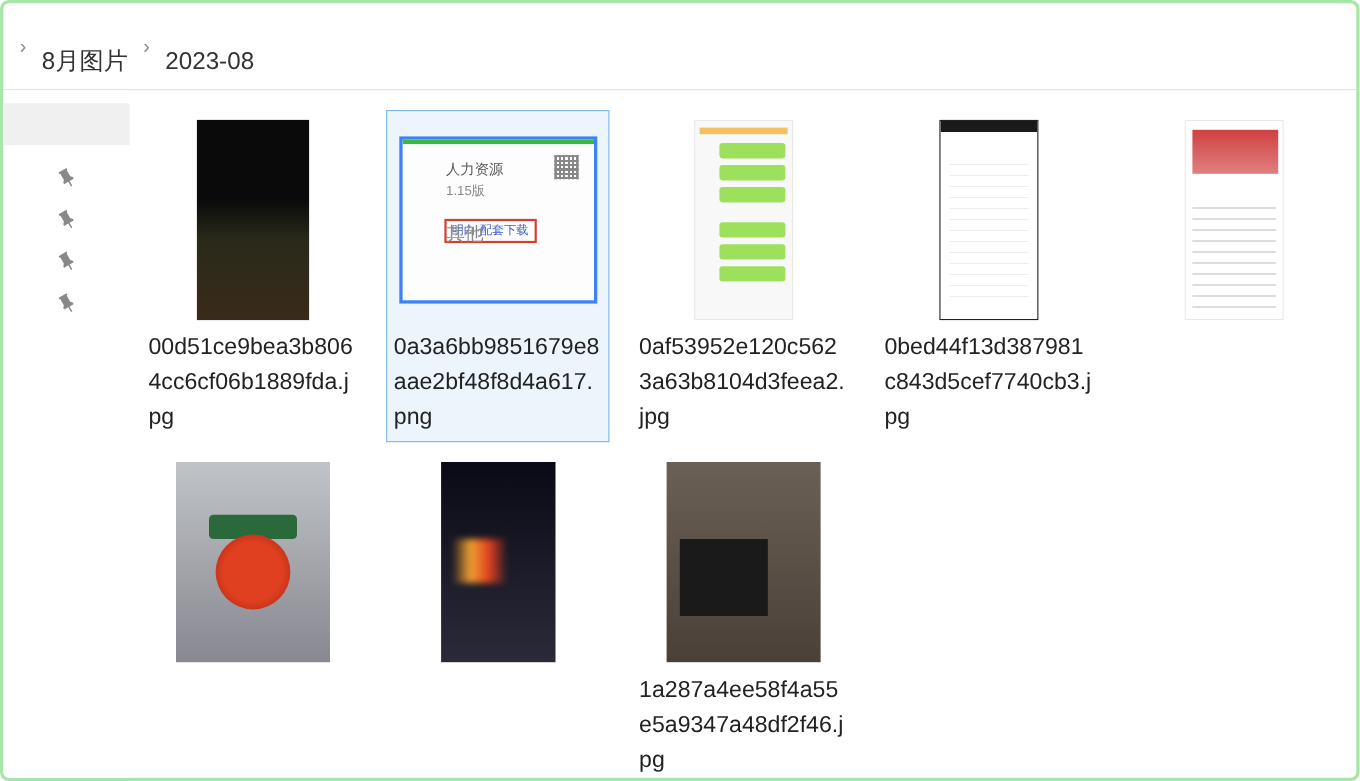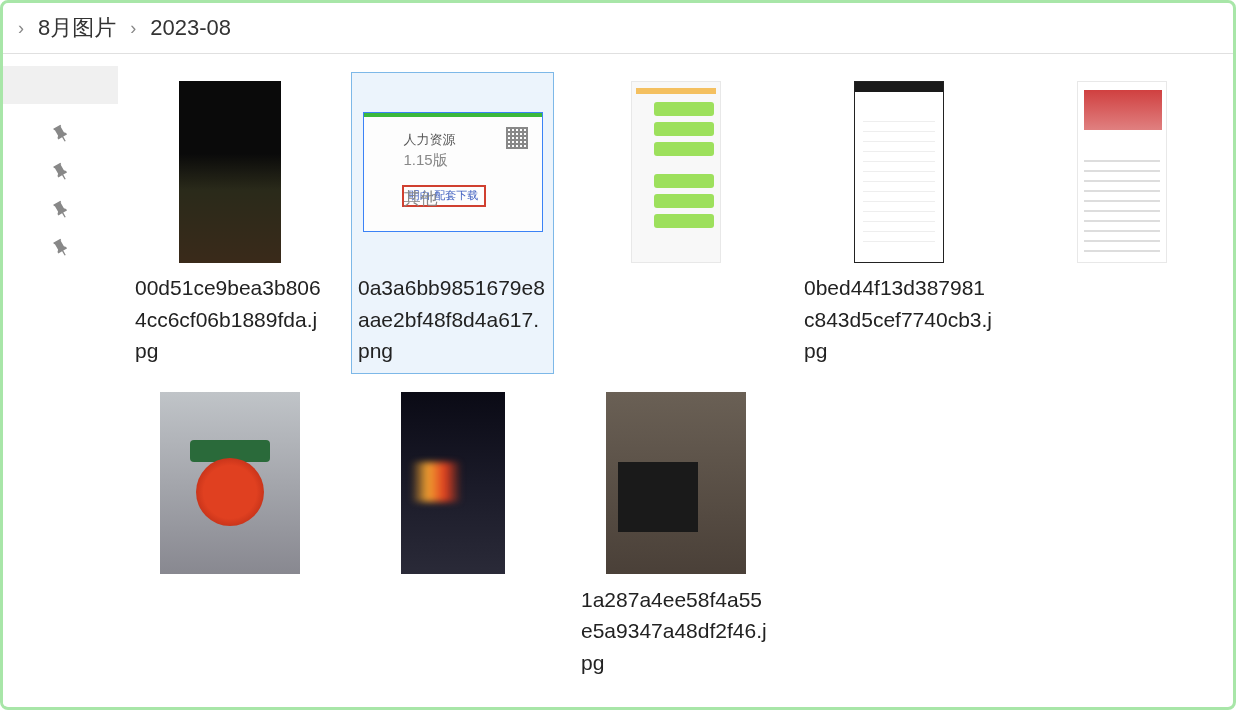--- a/index.html
+++ b/index.html
@@ -23,20 +23,21 @@
       gap: 14px;
       font-size: 22px;
       color: #333;
     }
     .breadcrumb-chevron {
       color: #888;
       font-size: 18px;
     }
     .breadcrumb-item {
       cursor: pointer;
+      margin-top: 28px;
     }
     .divider {
       height: 1px;
       background: #e0e0e0;
       margin: 0;
     }
     .main-container {
       display: flex;
       height: calc(100% - 52px);
     }
@@ -101,24 +102,24 @@
       color: #222;
       line-height: 1.5;
       word-break: break-all;
       max-width: 190px;
     }
     
     .t1 { width: 102px; height: 182px; background: linear-gradient(180deg, #0a0a0a 40%, #2a2a1a 60%, #3a2a1a 100%); }
     .t2 { width: 182px; height: 182px; background: linear-gradient(180deg, #5a9acb 0%, #7ab85a 30%, #4a8a3a 100%); position: relative; }
     .t2::after { content:''; position:absolute; left:85px; top:90px; width:70px; height:50px; background:#ddd; clip-path: polygon(0 100%, 50% 0, 100% 100%); }
     .t2::before { content:''; position:absolute; left:8px; top:55px; width:60px; height:80px; background: linear-gradient(#3a6a2a,#2a5a1a); border-radius:40% 40% 0 0; }
-    .t3 { width: 180px; height: 120px; background: #fdfdfd; border: 1px solid #3b82f6; position: relative; }
+    .t3 { width: 180px; height: 152px; background: #fdfdfd; border: 3px solid #3b82f6; position: relative; }
     .t3-bar { position:absolute; top:0; left:0; right:0; height:4px; background:#3cb83c; }
     .t3-txt1 { position:absolute; top:18px; left:40px; font-size:13px; color:#555; }
-    .t3-txt2 { position:absolute; top:38px; left:40px; font-size:15px; color:#888; }
+    .t3-txt2 { position:absolute; top:38px; left:40px; font-size:12px; color:#888; }
     .t3-box { position:absolute; top:72px; left:38px; width:84px; height:22px; border:2px solid #d04030; display:flex; align-items:center; justify-content:center; font-size:11px; color:#4060c0; }
     .t3-txt3 { position:absolute; top:74px; left:40px; font-size:17px; color:#888; }
     .t3-qr { position:absolute; top:14px; right:14px; width:22px; height:22px; background: repeating-linear-gradient(0deg,#888 0 2px,transparent 2px 4px), repeating-linear-gradient(90deg,#888 0 2px,transparent 2px 4px); }
     .t4 { width: 90px; height: 182px; background: #f8f8f8; border:1px solid #e8e8e8; position:relative; overflow:hidden; }
     .t4::before { content:''; position:absolute; top:6px; left:4px; right:4px; height:6px; background:#f4c060; }
     .chat-bubble { position:absolute; right:6px; width:60px; height:14px; background:#9de05c; border-radius:3px; }
     .t5 { width: 90px; height: 182px; background: #fff; border:1px solid #222; position:relative; }
     .t5::before { content:''; position:absolute; top:0; left:0; right:0; height:10px; background:#1a1a1a; }
     .t5-lines { position:absolute; top:30px; left:8px; right:8px; bottom:20px; background: repeating-linear-gradient(0deg, #eee 0 1px, transparent 1px 10px); }
     .t6 { width: 90px; height: 182px; background: #fff; border:1px solid #e8e8e8; position:relative; }
@@ -190,20 +191,21 @@
       <div class="thumb">
         <div class="thumb-img t4">
           <div class="chat-bubble" style="top:20px"></div>
           <div class="chat-bubble" style="top:40px"></div>
           <div class="chat-bubble" style="top:60px"></div>
           <div class="chat-bubble" style="top:92px"></div>
           <div class="chat-bubble" style="top:112px"></div>
           <div class="chat-bubble" style="top:132px"></div>
         </div>
       </div>
+      <div class="filename">0af53952e120c5623a63b8104d3feea2.jpg</div>
     </div>
 
     <div class="file-item">
       <div class="thumb">
           <div class="thumb-img t5">
             <div class="t5-lines"></div>
           </div>
         </div>
       <div class="filename">0bed44f13d387981c843d5cef7740cb3.jpg</div>
     </div>

